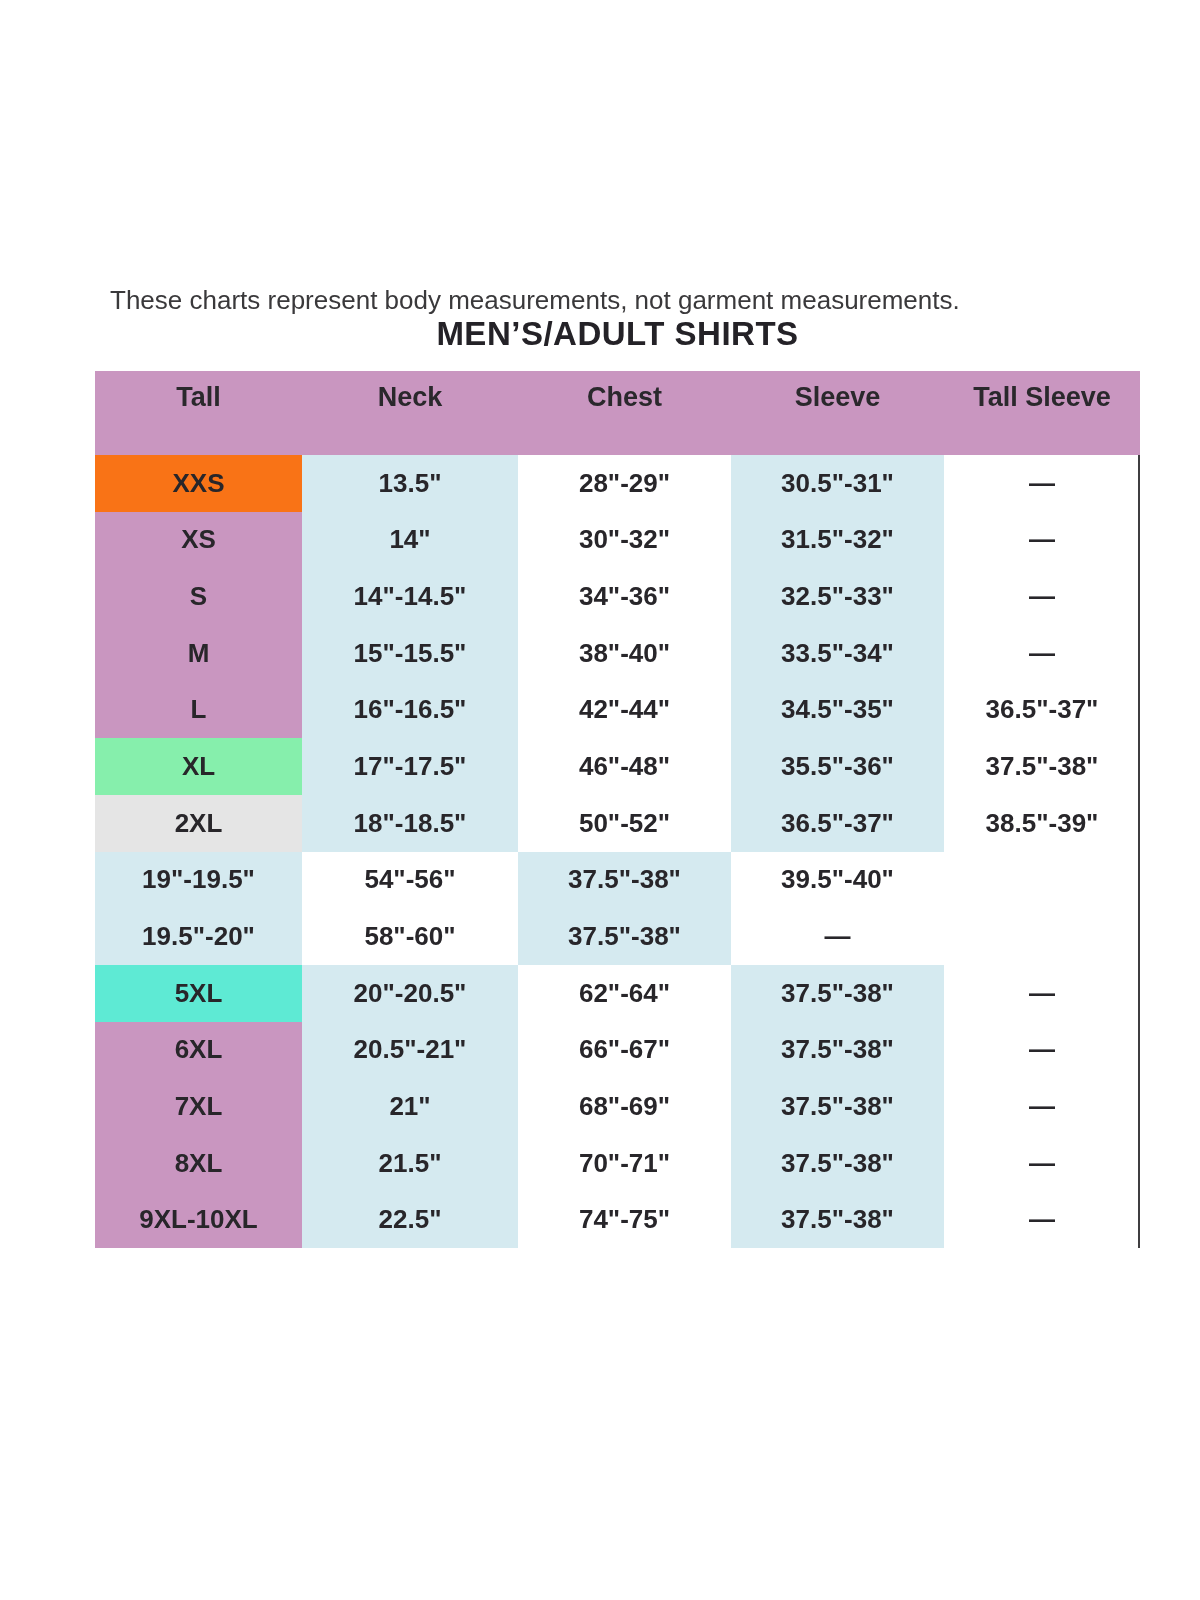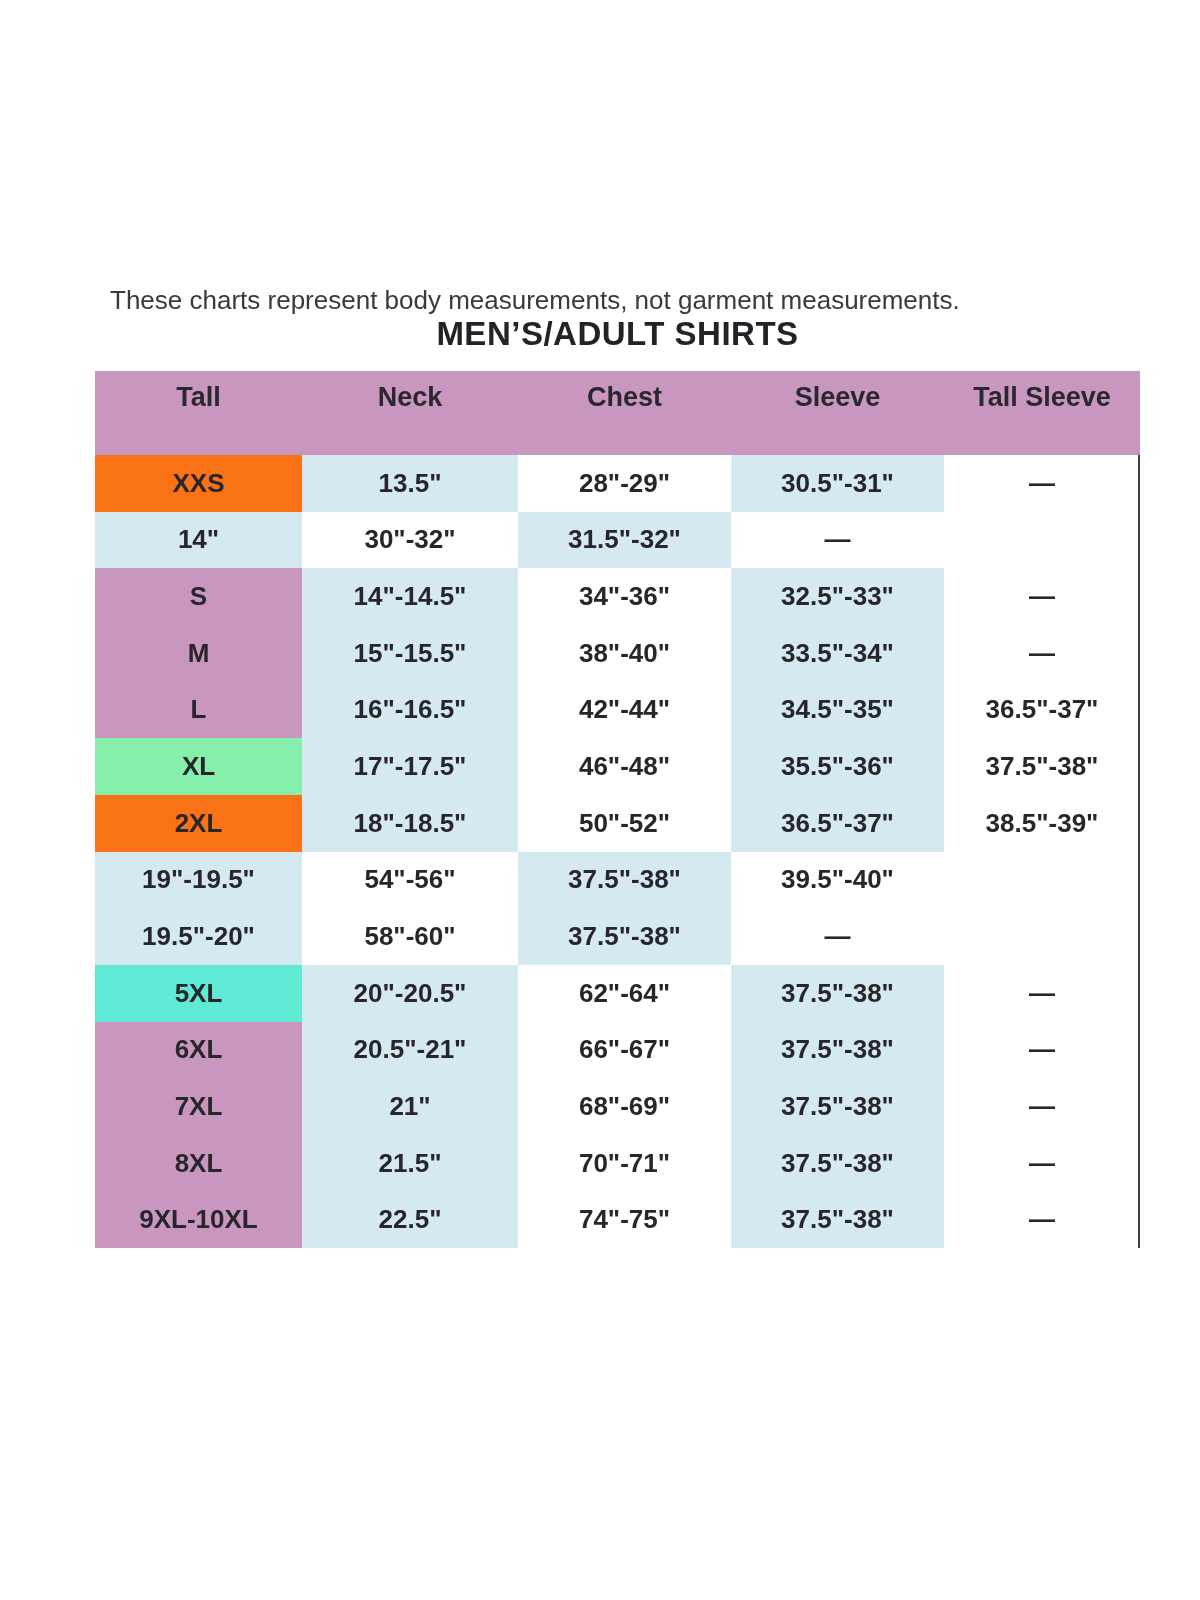--- a/index.html
+++ b/index.html
@@ -96,20 +96,21 @@
       </div>
     <div class="tbody" id="tbody">
         <div class="tr">
           <div class="td" style="background: #f97316;">XXS</div>
           <div class="td" style="background: rgb(213, 234, 240);">13.5"</div>
           <div class="td">28"-29"</div>
           <div class="td" style="background: rgb(213, 234, 240);">30.5"-31"</div>
           <div class="td">—</div>
         </div>
         <div class="tr">
+          <div class="td" style="background: rgb(201, 150, 192);">XS</div>
           <div class="td" style="background: rgb(213, 234, 240);">14"</div>
           <div class="td">30"-32"</div>
           <div class="td" style="background: rgb(213, 234, 240);">31.5"-32"</div>
           <div class="td">—</div>
         </div>
         <div class="tr">
           <div class="td" style="background: rgb(201, 150, 192);">S</div>
           <div class="td" style="background: rgb(213, 234, 240);">14"-14.5"</div>
           <div class="td">34"-36"</div>
           <div class="td" style="background: rgb(213, 234, 240);">32.5"-33"</div>
@@ -130,21 +131,21 @@
           <div class="td">36.5"-37"</div>
         </div>
         <div class="tr">
           <div class="td" style="background: #86efac; text-align: center;">XL</div>
           <div class="td" style="background: rgb(213, 234, 240);">17"-17.5"</div>
           <div class="td">46"-48"</div>
           <div class="td" style="background: rgb(213, 234, 240);">35.5"-36"</div>
           <div class="td">37.5"-38"</div>
         </div>
         <div class="tr">
-          <div class="td" style="background: #f97316;">2XL</div>
+          <div class="td" style="background: #e5e5e5;">2XL</div>
           <div class="td" style="background: rgb(213, 234, 240);">18"-18.5"</div>
           <div class="td">50"-52"</div>
           <div class="td" style="background: rgb(213, 234, 240);">36.5"-37"</div>
           <div class="td">38.5"-39"</div>
         </div>
         <div class="tr">
           <div class="td" style="background: rgb(213, 234, 240);">19"-19.5"</div>
           <div class="td">54"-56"</div>
           <div class="td" style="background: rgb(213, 234, 240);">37.5"-38"</div>
           <div class="td">39.5"-40"</div>

